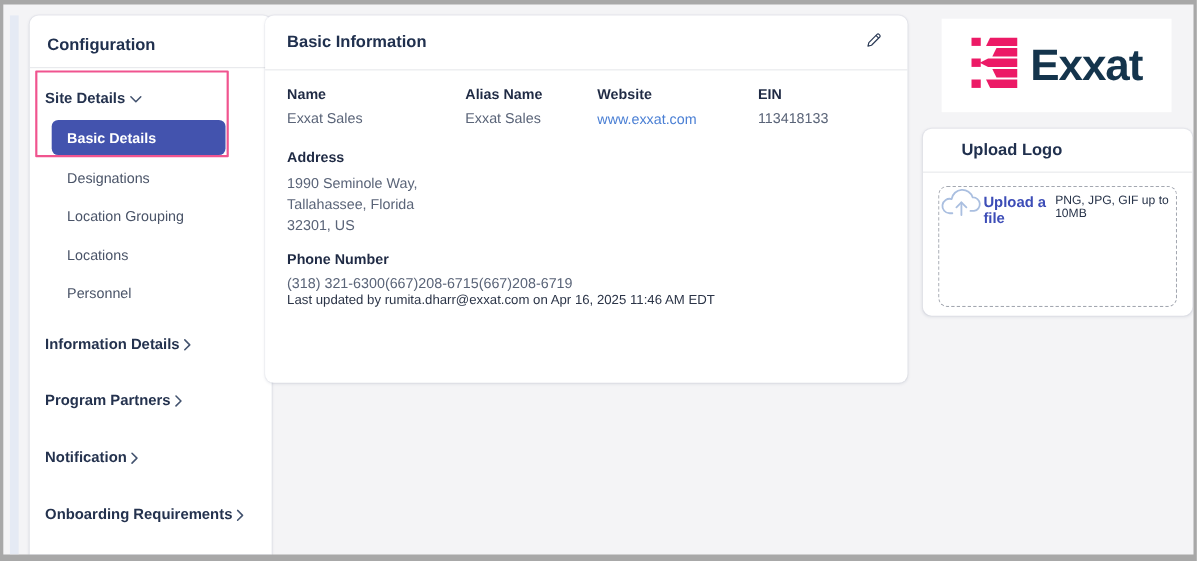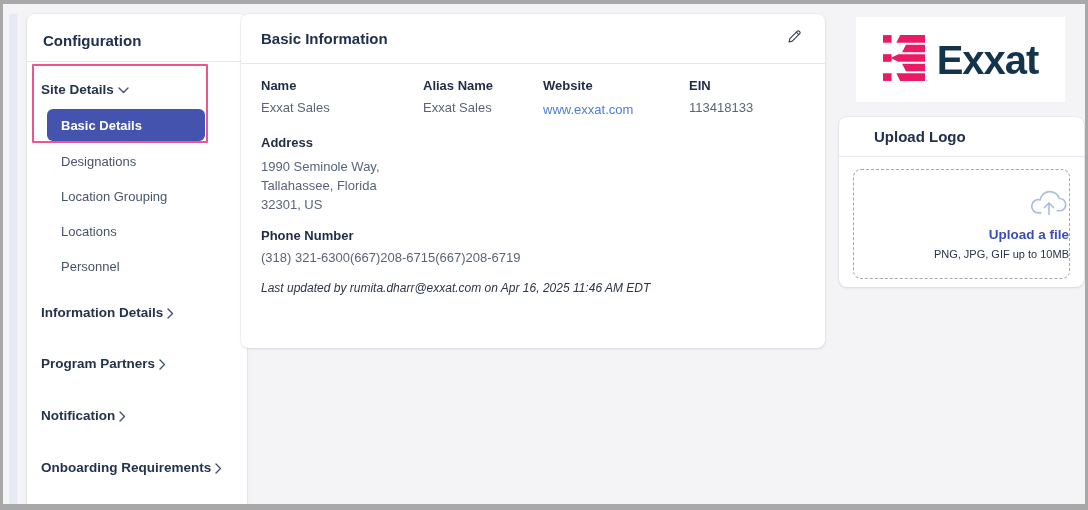--- a/index.html
+++ b/index.html
@@ -64,40 +64,40 @@
   .main-body { padding: 14px 20px 0 20px; }
   .field-grid {
     display: grid; grid-template-columns: 162px 120px 146px 1fr; column-gap: 0;
   }
   .f-label { font-size: 13px; font-weight: 700; color: #1f2a44; padding-bottom: 7px; }
   .f-value { font-size: 13px; color: #5a6478; }
   .f-link { font-size: 13px; color: #4a7fd4; text-decoration: none; cursor: pointer; }
   .block { margin-top: 17px; }
   .addr-line { font-size: 13px; color: #5a6478; line-height: 19px; }
   .last-updated {
-    margin-top: 16px; font-size: 12px; font-style: italic; color: #2b3447;
+    font-size: 12px; color: #2b3447;
   }
 
   
   .logo-card {
     position: absolute; left: 853px; top: 13px; width: 209px; height: 85px;
     background: #ffffff; display: flex; align-items: center; justify-content: center;
     gap: 12px;
   }
   .wordmark {
     font-size: 40px; font-weight: 800; color: #14344c; letter-spacing: -1px;
     line-height: 1;
   }
 
   
   .upload-card { position: absolute; left: 836px; top: 113px; width: 245px; height: 170px; }
   .upload-header { padding: 11px 16px; font-size: 15px; font-weight: 700; color: #20304e; margin-left: 19px; }
   .dropzone {
     margin: 12px 14px; height: 110px; border: 1.5px dashed #a3a7b0; border-radius: 8px;
-    display: flex; flex-direction: column; align-items: flex-end; justify-content: center;
+    display: flex; flex-direction: row; align-items: flex-start; justify-content: center;
     cursor: pointer;
   }
   .upload-action { font-size: 13.5px; font-weight: 700; color: #3d4db7; margin-top: 6px; }
   .upload-hint { font-size: 11px; color: #273349; margin-top: 6px; }
 </style>
 </head>
 <body>
 
 <div class="frame">
   <div class="left-strip"></div>

